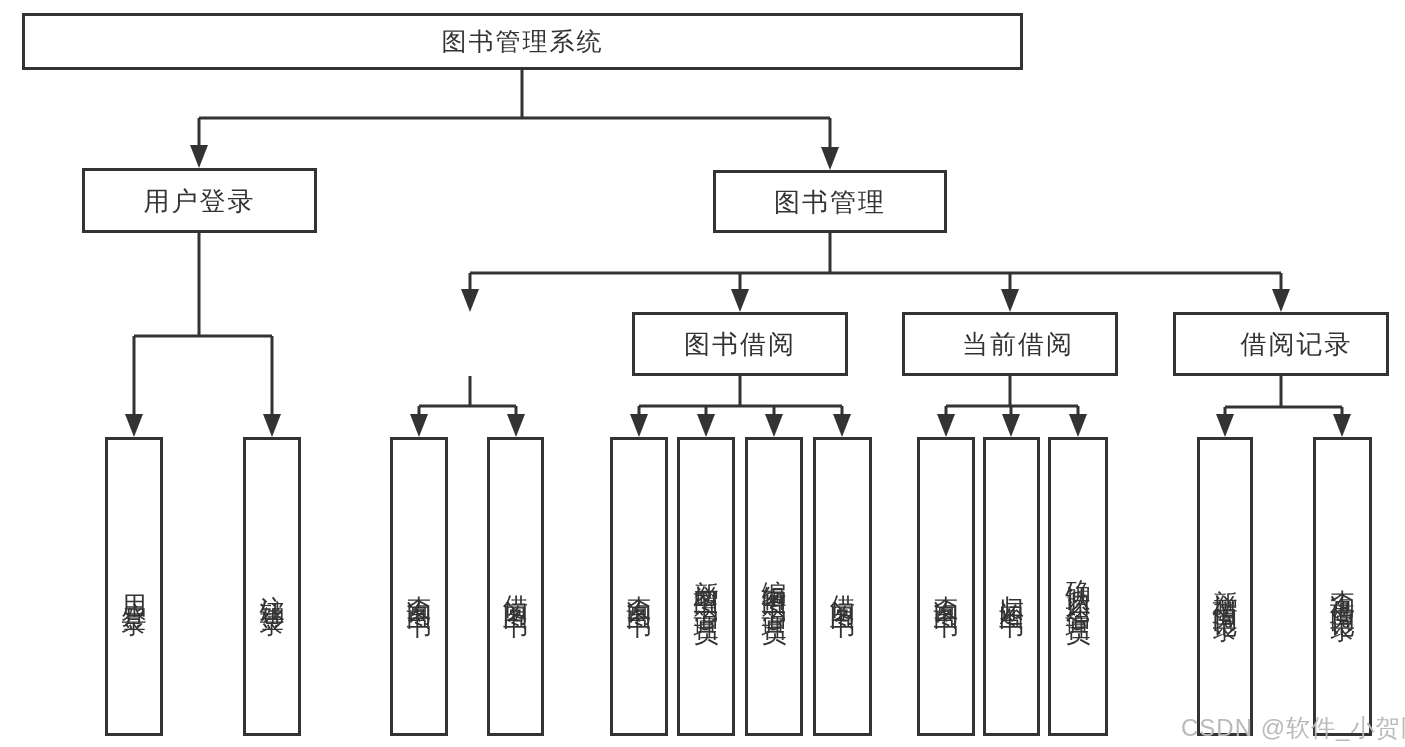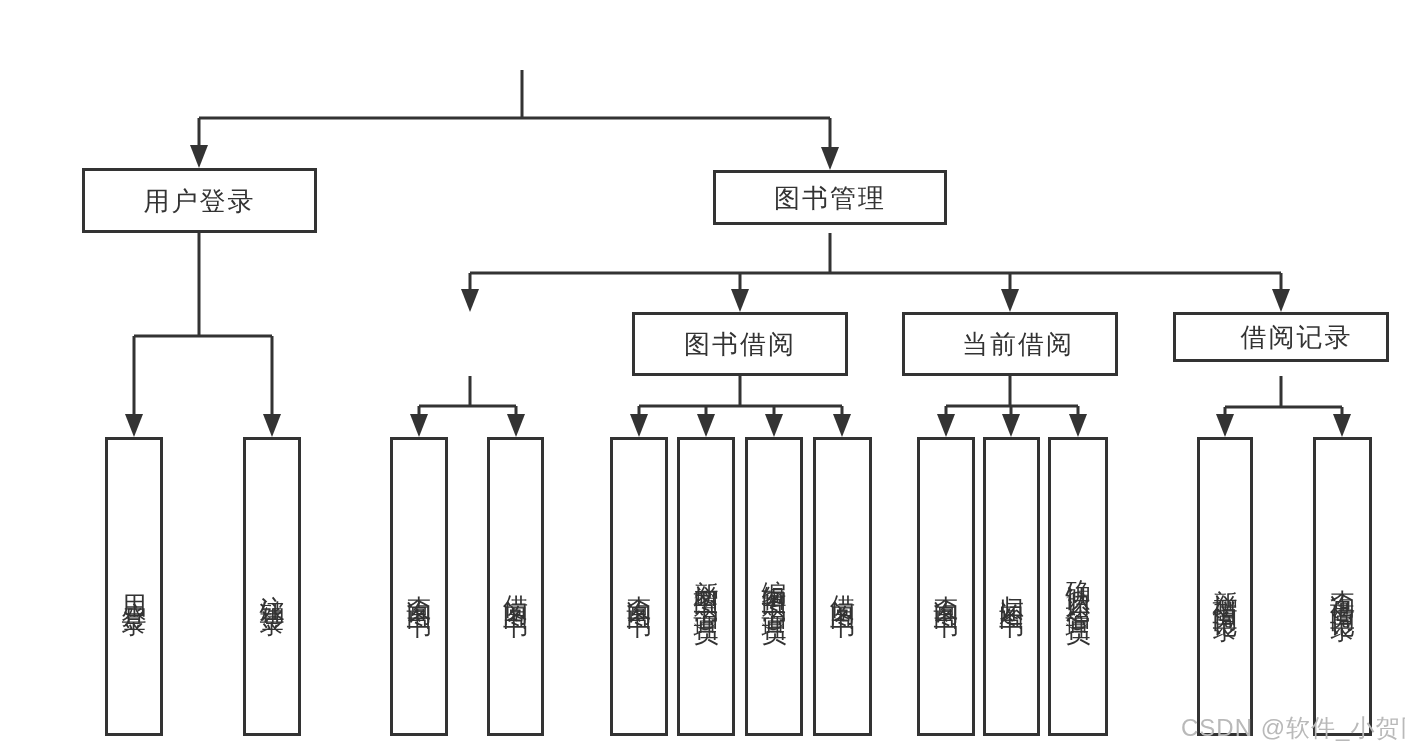--- a/index.html
+++ b/index.html
@@ -93,27 +93,28 @@
       <polygon points="765,414 783,414 774,437"></polygon>
       <polygon points="833,414 851,414 842,437"></polygon>
       <polygon points="937,414 955,414 946,437"></polygon>
       <polygon points="1002,414 1020,414 1011,437"></polygon>
       <polygon points="1069,414 1087,414 1078,437"></polygon>
       <polygon points="1216,414 1234,414 1225,437"></polygon>
       <polygon points="1333,414 1351,414 1342,437"></polygon>
     </g>
   </svg>
 
+  <div class="box title" style="left:22px; top:13px; width:1001px; height:57px;">图书管理系统</div>
 
   <div class="box" style="left:82px; top:168px; width:235px; height:65px;">用户登录</div>
-  <div class="box" style="left:713px; top:170px; width:234px; height:55px;">图书管理</div>
+  <div class="box" style="left:713px; top:170px; width:234px; height:63px;">图书管理</div>
 
   <div class="box" style="left:632px; top:312px; width:216px; height:64px;">图书借阅</div>
   <div class="box" style="left:902px; top:312px; width:216px; height:64px;padding-left:16px;">当前借阅</div>
-  <div class="box" style="left:1173px; top:312px; width:216px; height:50px;padding-left:31px;">借阅记录</div>
+  <div class="box" style="left:1173px; top:312px; width:216px; height:64px;padding-left:31px;">借阅记录</div>
 
   <div class="box v" style="left:105px; top:437px; width:58px; height:299px;">用户登录</div>
   <div class="box v" style="left:243px; top:437px; width:58px; height:299px;">注销登录</div>
 
   <div class="box v" style="left:390px; top:437px; width:58px; height:299px;">查询图书</div>
   <div class="box v" style="left:487px; top:437px; width:57px; height:299px;">借阅图书</div>
 
   <div class="box v" style="left:610px; top:437px; width:58px; height:299px;">查询图书</div>
   <div class="box v" style="left:677px; top:437px; width:58px; height:299px;">新增图书（管理员）</div>
   <div class="box v" style="left:745px; top:437px; width:58px; height:299px;">编辑图书（管理员）</div>

